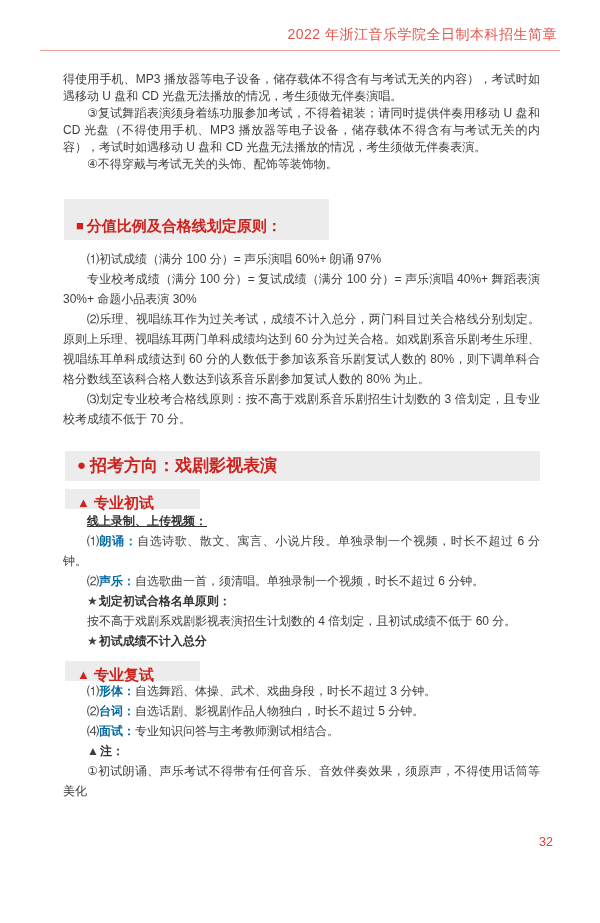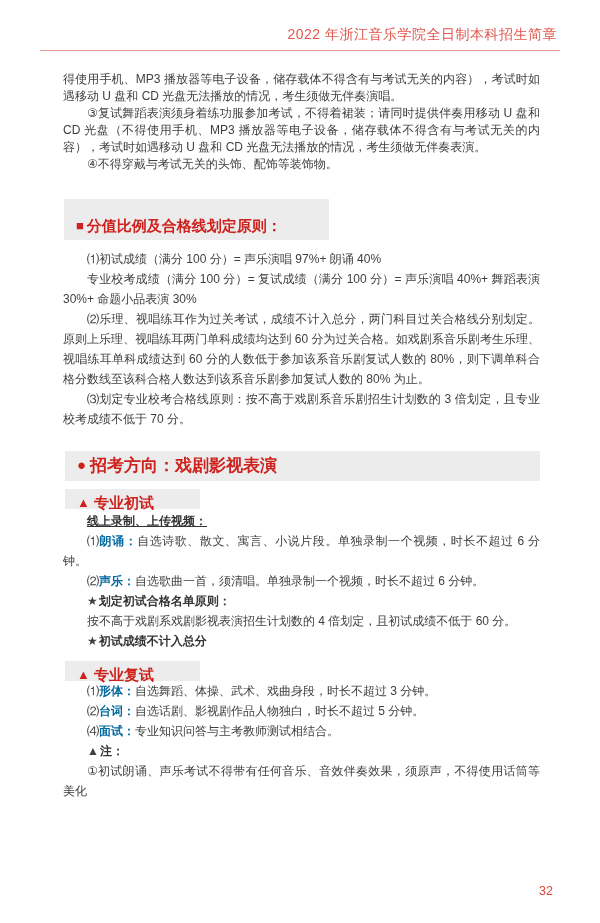--- a/index.html
+++ b/index.html
@@ -60,21 +60,21 @@
   .g2 { margin-top:9px; }
   .subtitle {
     font-weight:bold; color:#343434; text-decoration:underline;
     line-height:20px; margin-top:2px !important;
   }
   .star-line, .note-label { font-weight:bold; color:#343434; }
   .star-line .mk, .note-label .mk { font-weight:normal; color:#3e3e3e; margin-right:1px; }
 
   
   .page-number {
-    position:absolute; top:884px; right:47px;
+    position:absolute; top:835px; right:47px;
     font-size:12.5px; color:#dd4238;text-align:right;
   }
 </style>
 </head>
 <body>
 
 <div class="page">
 
   <div class="header-title">2022 年浙江音乐学院全日制本科招生简章</div>
   <div class="header-rule"></div>
@@ -84,21 +84,21 @@
     <div class="g1">
       <p>得使用手机、MP3 播放器等电子设备，储存载体不得含有与考试无关的内容），考试时如遇移动 U 盘和 CD 光盘无法播放的情况，考生须做无伴奏演唱。</p>
       <p class="indent">③复试舞蹈表演须身着练功服参加考试，不得着裙装；请同时提供伴奏用移动 U 盘和 CD 光盘（不得使用手机、MP3 播放器等电子设备，储存载体不得含有与考试无关的内容），考试时如遇移动 U 盘和 CD 光盘无法播放的情况，考生须做无伴奏表演。</p>
       <p class="indent">④不得穿戴与考试无关的头饰、配饰等装饰物。</p>
     </div>
 
     <div class="band band-score">
       <span class="mk">■</span><span>分值比例及合格线划定原则：</span>
     </div>
     <div class="g2">
-      <p class="indent">⑴初试成绩（满分 100 分）= 声乐演唱 97%+ 朗诵 40%</p>
+      <p class="indent">⑴初试成绩（满分 100 分）= 声乐演唱 60%+ 朗诵 97%</p>
       <p class="indent">专业校考成绩（满分 100 分）= 复试成绩（满分 100 分）= 声乐演唱 40%+ 舞蹈表演 30%+ 命题小品表演 30%</p>
       <p class="indent">⑵乐理、视唱练耳作为过关考试，成绩不计入总分，两门科目过关合格线分别划定。原则上乐理、视唱练耳两门单科成绩均达到 60 分为过关合格。如戏剧系音乐剧考生乐理、视唱练耳单科成绩达到 60 分的人数低于参加该系音乐剧复试人数的 80%，则下调单科合格分数线至该科合格人数达到该系音乐剧参加复试人数的 80% 为止。</p>
       <p class="indent">⑶划定专业校考合格线原则：按不高于戏剧系音乐剧招生计划数的 3 倍划定，且专业校考成绩不低于 70 分。</p>
     </div>
 
     <div class="band band-direction">
       <span class="mk">●</span><span>招考方向：戏剧影视表演</span>
     </div>
 
     <div class="band band-sub">

